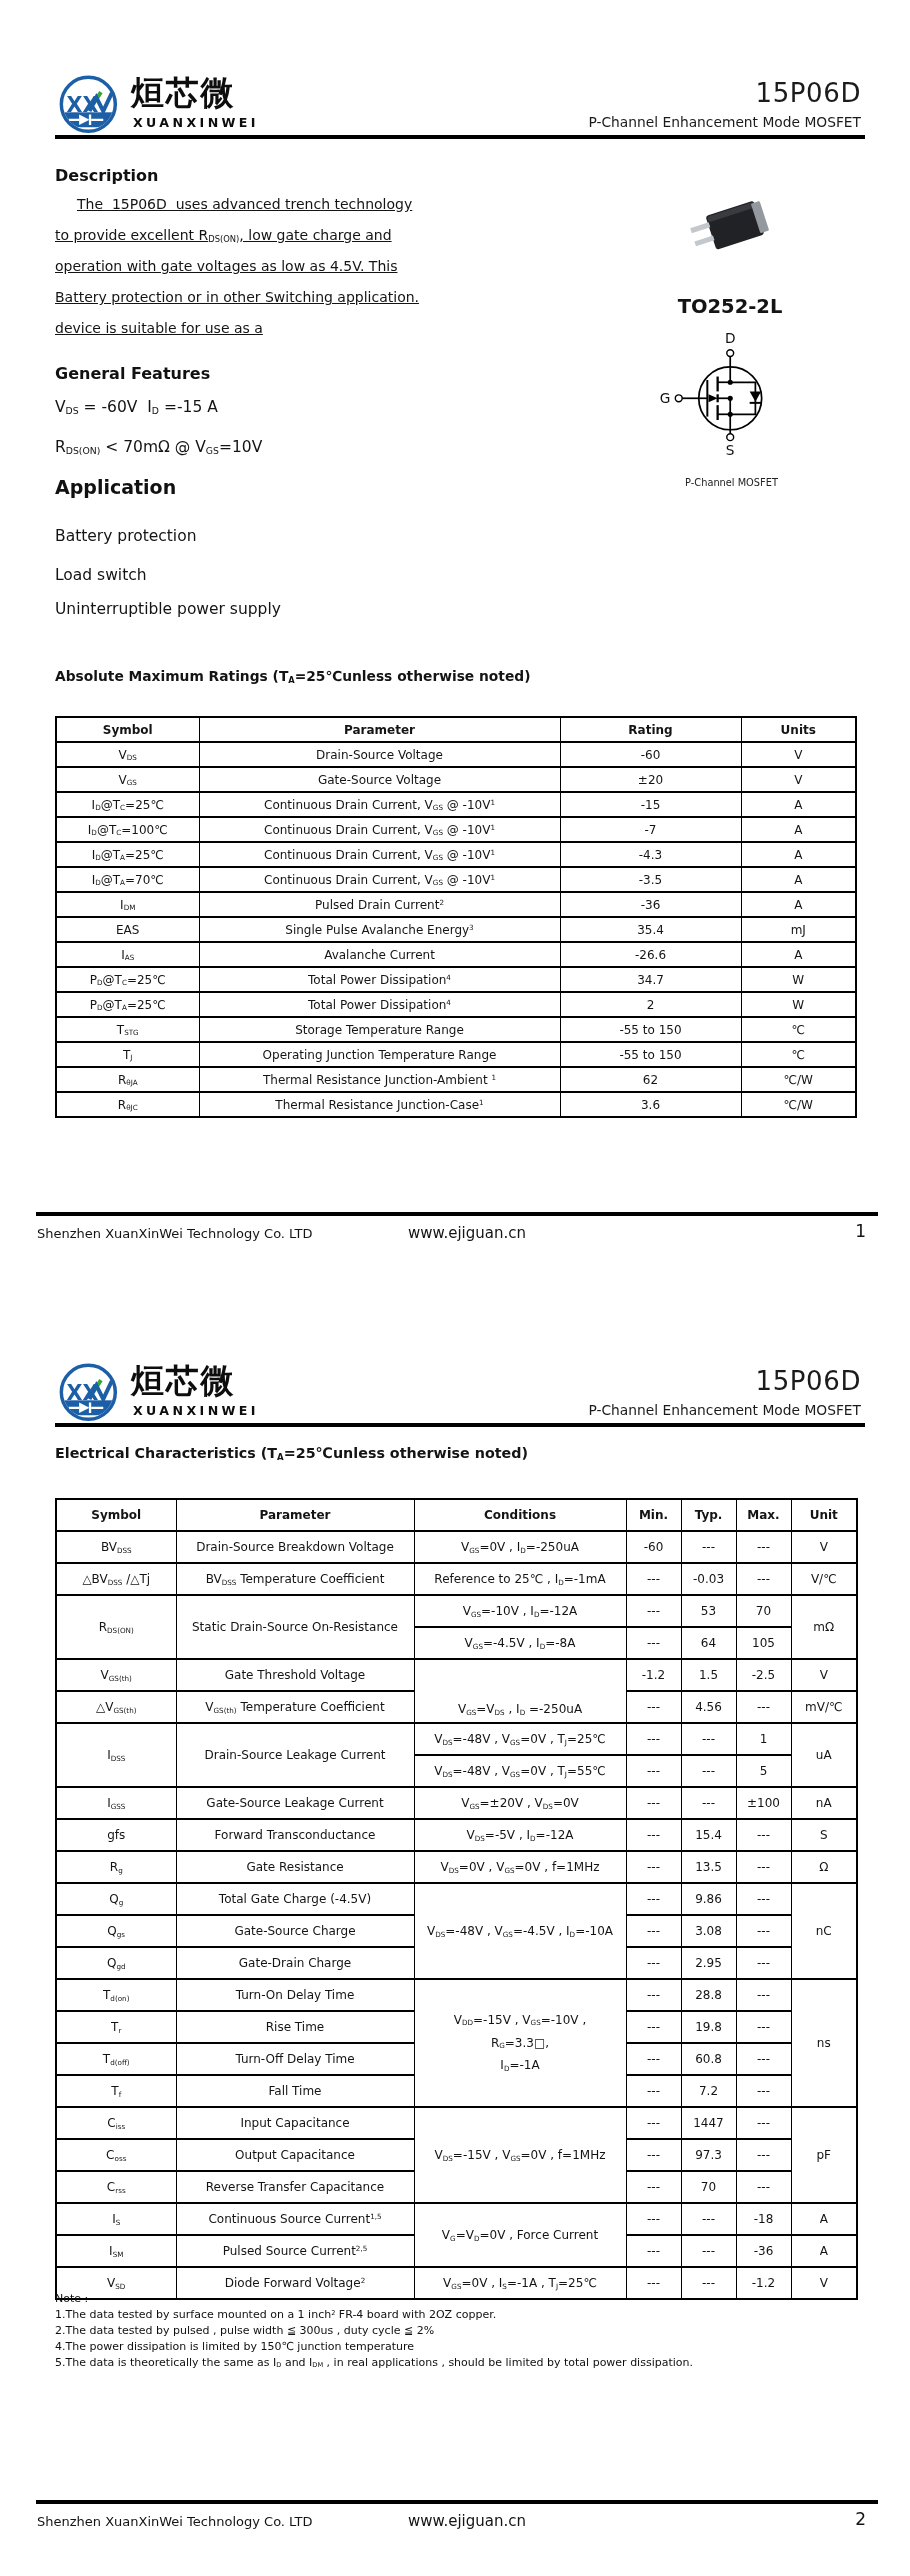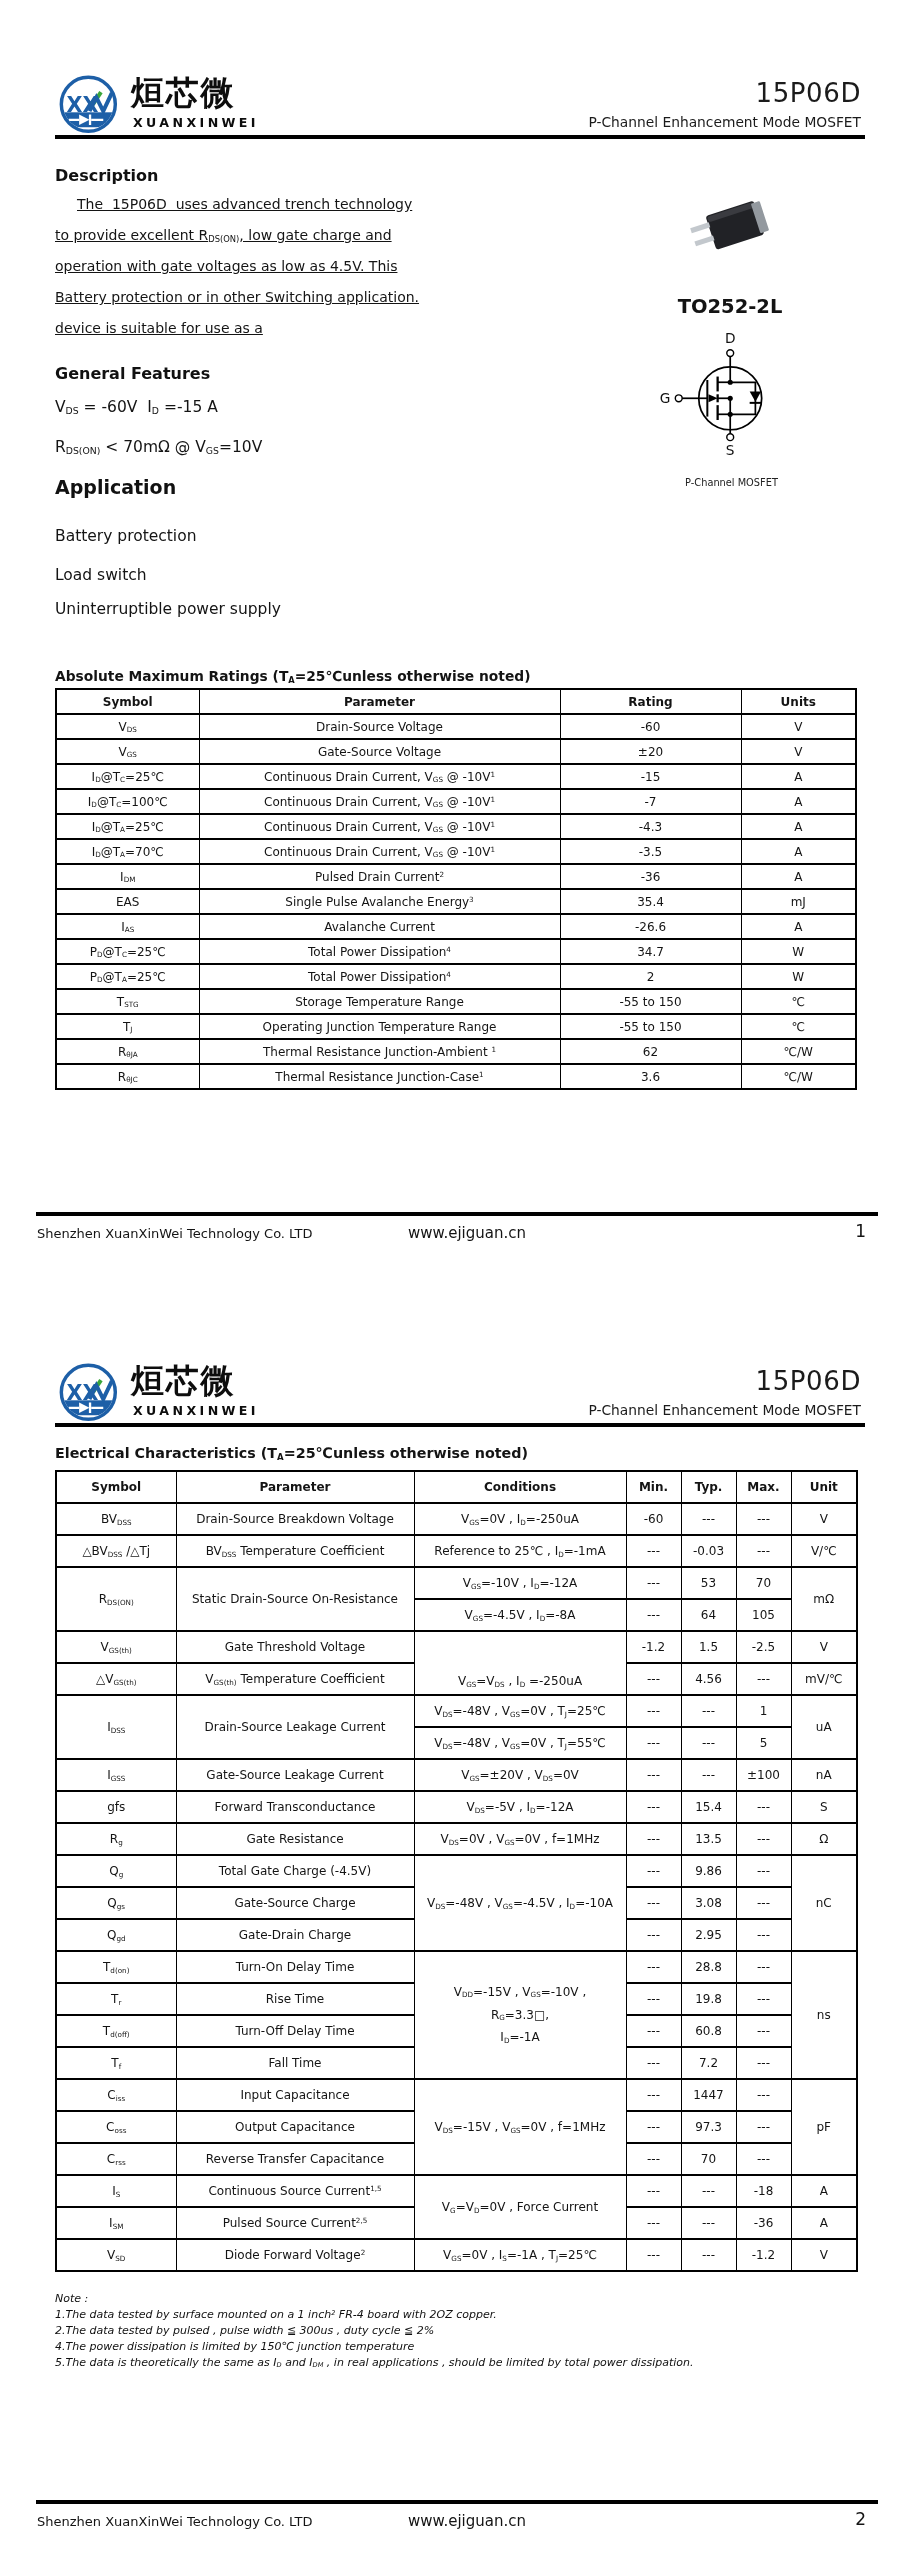--- a/index.html
+++ b/index.html
@@ -11,32 +11,32 @@
   .hdr-rule{height:4px;background:#000;}
   .hdr-part{font-size:26px;font-weight:400;letter-spacing:0.6px;color:#1b1b1b;}
   .hdr-sub{font-size:13.8px;font-weight:400;color:#1b1b1b;}
   .logo-cn{font-size:33px;font-weight:700;letter-spacing:1.7px;color:#0d0d0d;line-height:36px;}
   .logo-en{font-size:12.6px;font-weight:600;letter-spacing:3.4px;color:#0d0d0d;}
   .h-section{font-weight:700;color:#111;}
   .desc-line{height:31px;line-height:31px;font-size:14px;white-space:pre;text-decoration:underline;}
   .feat-line{font-size:15.5px;white-space:pre;}
   .app-line{font-size:15.5px;}
   .tbl-title{font-size:13.8px;font-weight:700;}
-  table.dtable{border-collapse:collapse;table-layout:fixed;border:2.9px solid #000;}
+  table.dtable{border-collapse:collapse;table-layout:fixed;border:2.9px solid #000;margin-top:28px;}
   table.dtable td,table.dtable th{border:1.7px solid #000;border-top-width:2.3px;border-bottom-width:2.3px;
       text-align:center;vertical-align:middle;padding:0 2.3px;font-size:12px;font-weight:400;overflow:hidden;}
   table.dtable th{font-weight:700;}
   tr.amr-tr{height:25px;}
   tr.ec-tr{height:32px;}
   tr.ec-head{height:32px;}
   .valign-b{vertical-align:bottom !important;padding-bottom:5.7px !important;}
   .cond-multiline{line-height:1.9;}
   .pkg-name{font-size:19.5px;font-weight:700;text-align:center;}
   .sym-caption{font-size:9.8px;text-align:center;color:#222;}
-  .notes{font-size:11px;line-height:16px;color:#101010;font-style:italic;}
+  .notes{font-size:11px;line-height:16px;color:#101010;}
   .foot-company{font-size:13px;}
   .foot-site{font-size:15px;}
   .foot-page{font-size:17px;}
 </style>
 </head>
 <body>
 
 <div class="sheet">
 
   <div class="abs" style="left:0;top:0;width:910px;height:1288px;">

